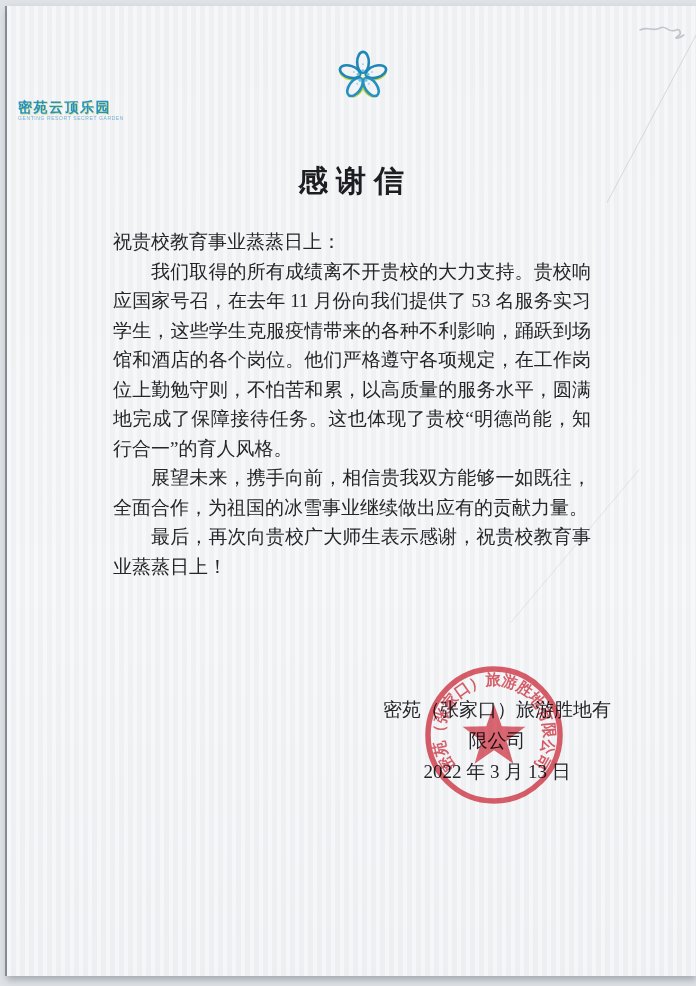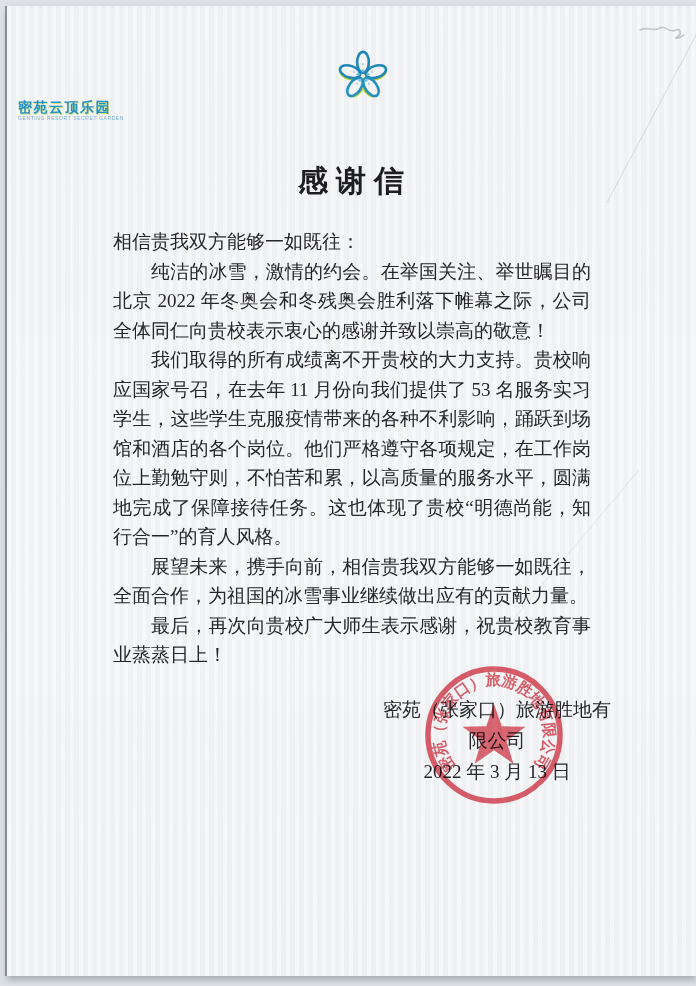--- a/index.html
+++ b/index.html
@@ -96,22 +96,21 @@
           <circle cx="36" cy="46" r="1.6" fill="#9fd4ea"></circle>
         </g>
       </svg>
       <div class="logo-cn">密苑云顶乐园</div>
       <div class="logo-en">GENTING RESORT SECRET GARDEN</div>
     </div>
 
     <div class="title">感谢信</div>
 
     <div class="body-text">
-      <p class="salutation">相信贵我双方能够一如既往：</p>
-      <p>纯洁的冰雪，激情的约会。在举国关注、举世瞩目的北京 2022 年冬奥会和冬残奥会胜利落下帷幕之际，公司全体同仁向贵校表示衷心的感谢并致以崇高的敬意！</p>
+      <p class="salutation">祝贵校教育事业蒸蒸日上：</p>
       <p>我们取得的所有成绩离不开贵校的大力支持。贵校响应国家号召，在去年 11 月份向我们提供了 53 名服务实习学生，这些学生克服疫情带来的各种不利影响，踊跃到场馆和酒店的各个岗位。他们严格遵守各项规定，在工作岗位上勤勉守则，不怕苦和累，以高质量的服务水平，圆满地完成了保障接待任务。这也体现了贵校“明德尚能，知行合一”的育人风格。</p>
       <p>展望未来，携手向前，相信贵我双方能够一如既往，全面合作，为祖国的冰雪事业继续做出应有的贡献力量。</p>
       <p>最后，再次向贵校广大师生表示感谢，祝贵校教育事业蒸蒸日上！</p>
     </div>
 
     <div class="signature">
       <div>密苑（张家口）旅游胜地有限公司</div>
       <div>2022 年 3 月 13 日</div>
     </div>
 

